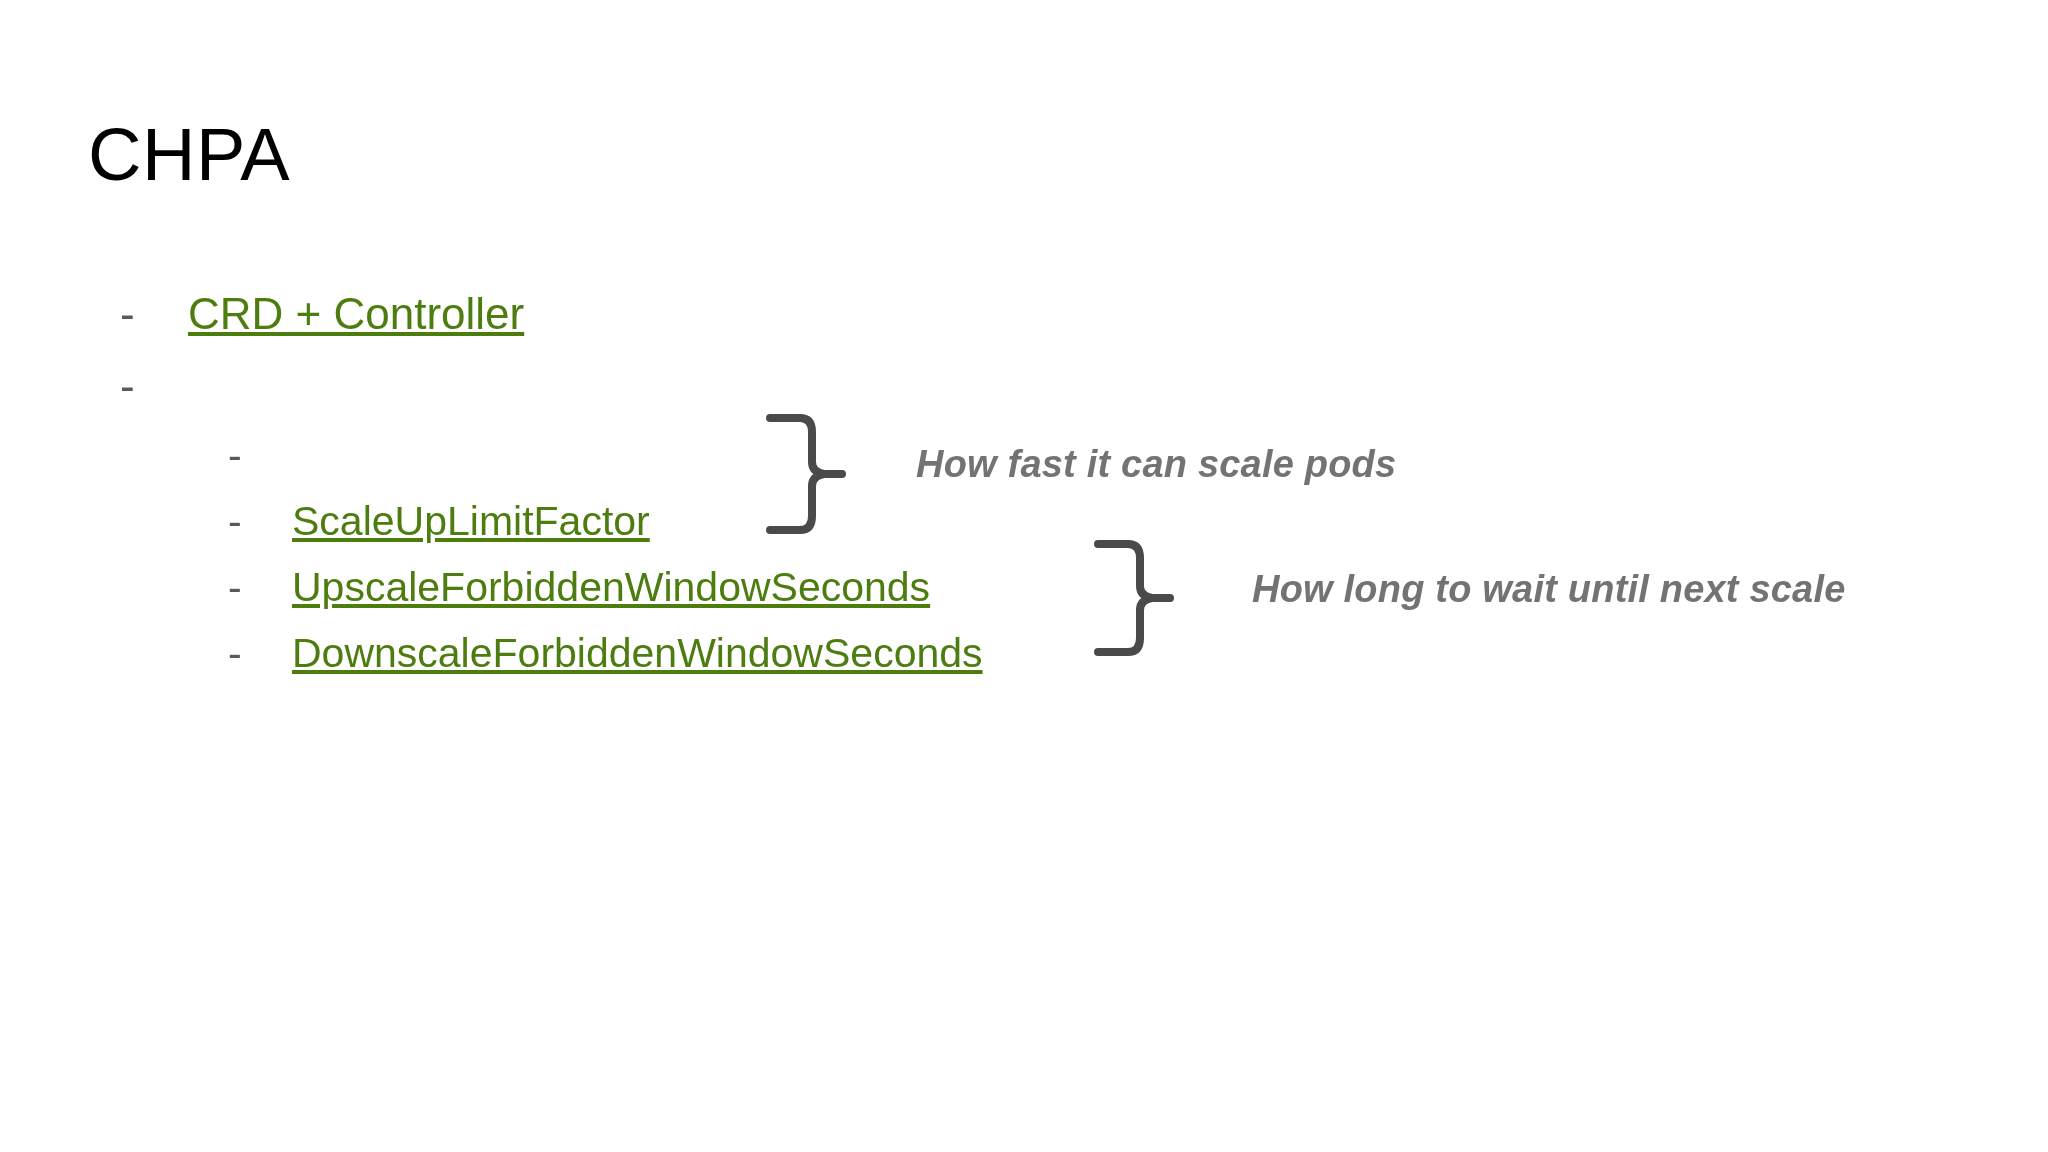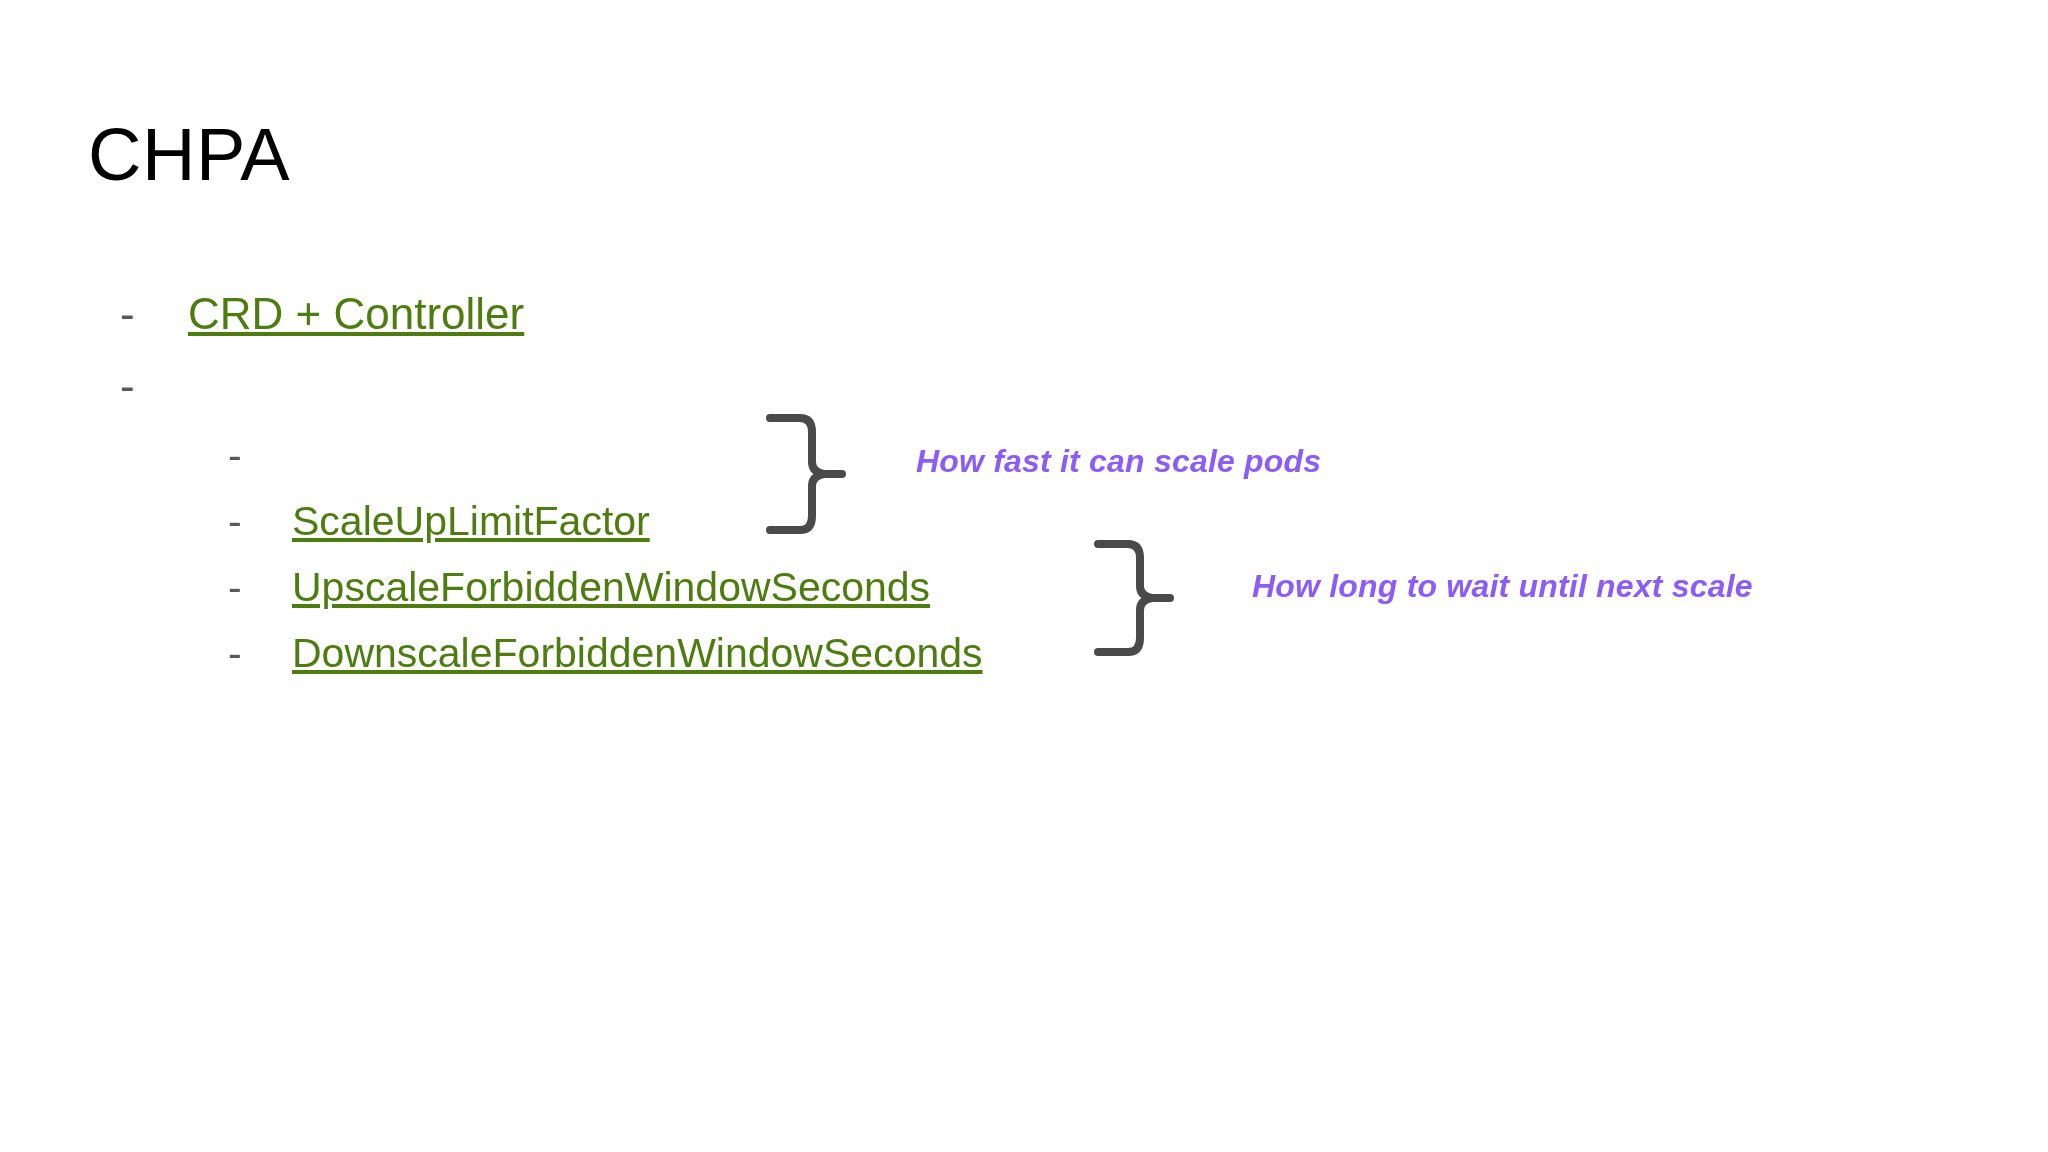--- a/index.html
+++ b/index.html
@@ -83,24 +83,24 @@
 
   
   .brace {
     position: absolute;
   }
   .brace svg { display: block; overflow: visible; }
 
   
   .annotation {
     position: absolute;
-    font-size: 32px;
+    font-size: 38px;
     font-weight: bold;
     font-style: italic;
-    color: #8b5cf6;
+    color: #737373;
     white-space: nowrap;
     letter-spacing: 0.2px;
   }
   #annotation-1 { left: 916px; top: 443px; }
   #annotation-2 { left: 1252px; top: 568px; text-align: center; }
 </style>
 </head>
 <body>
 
 <div class="slide">

